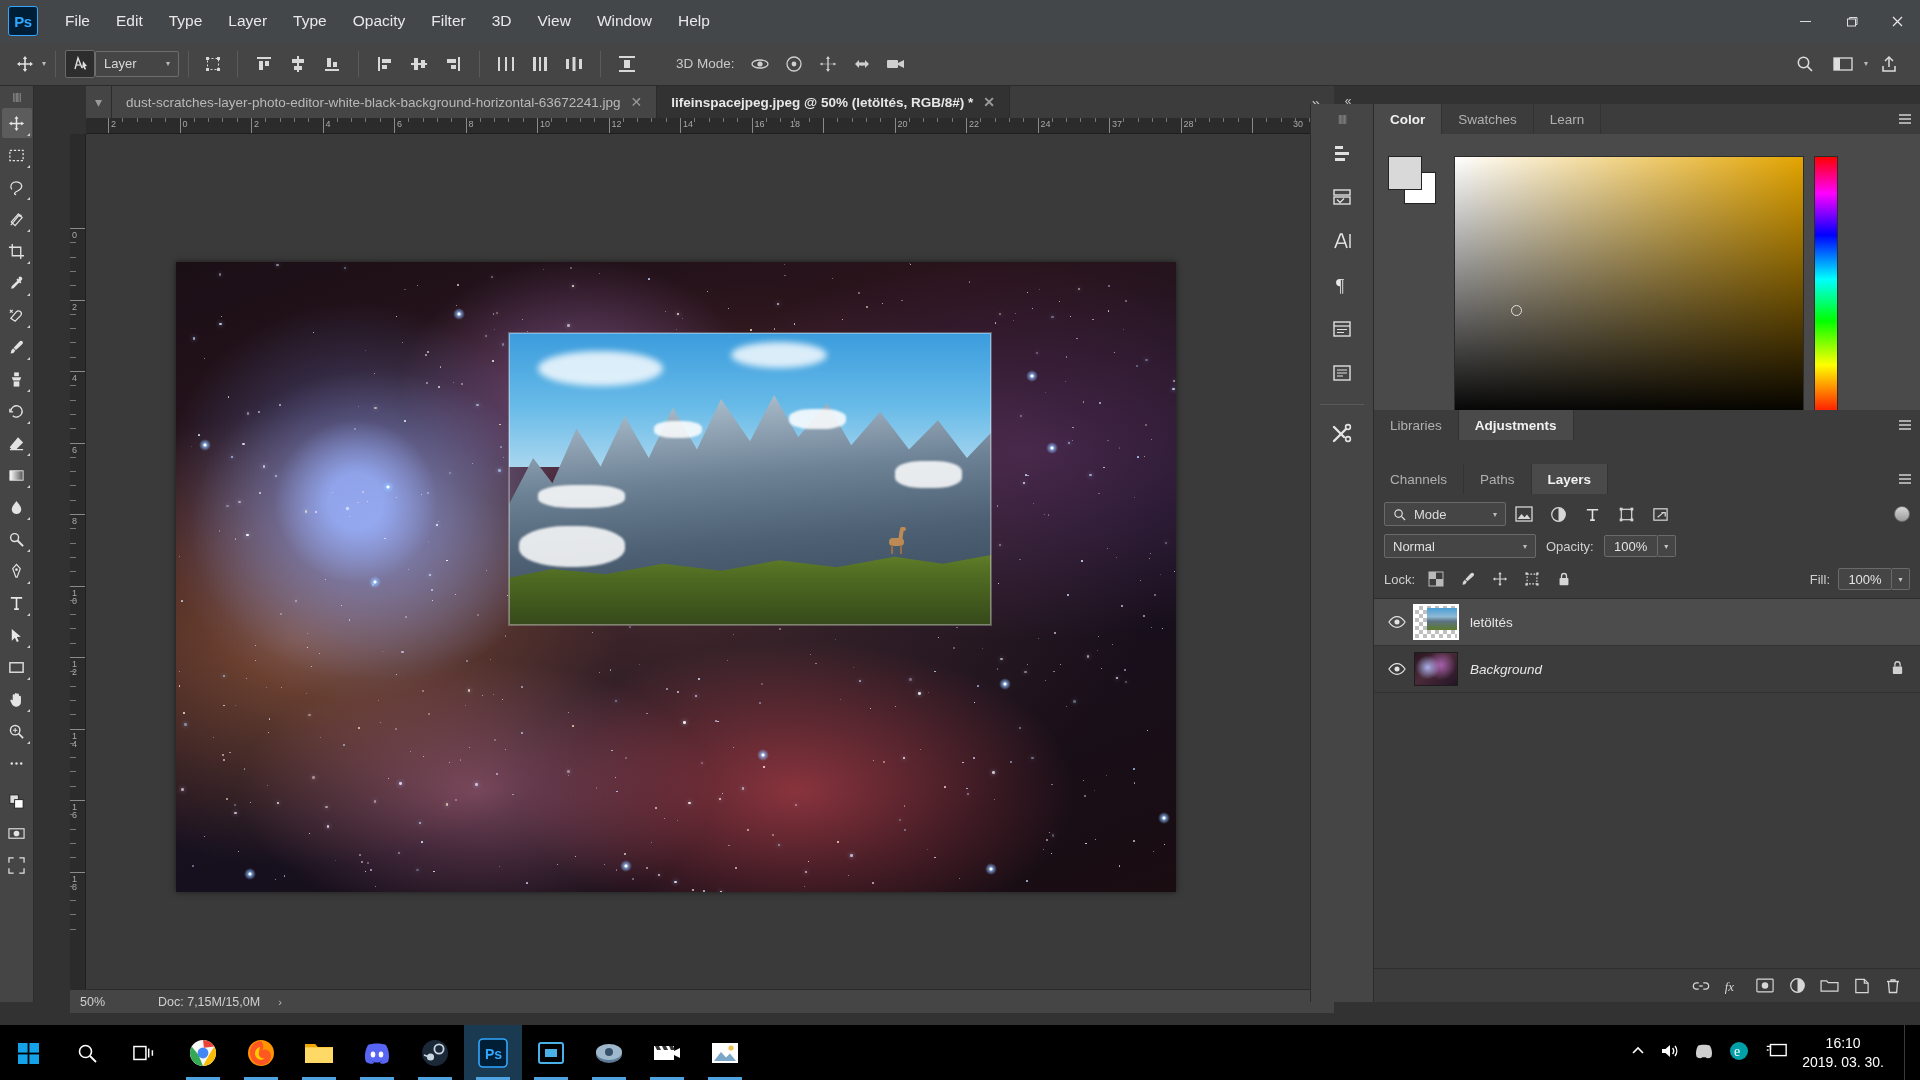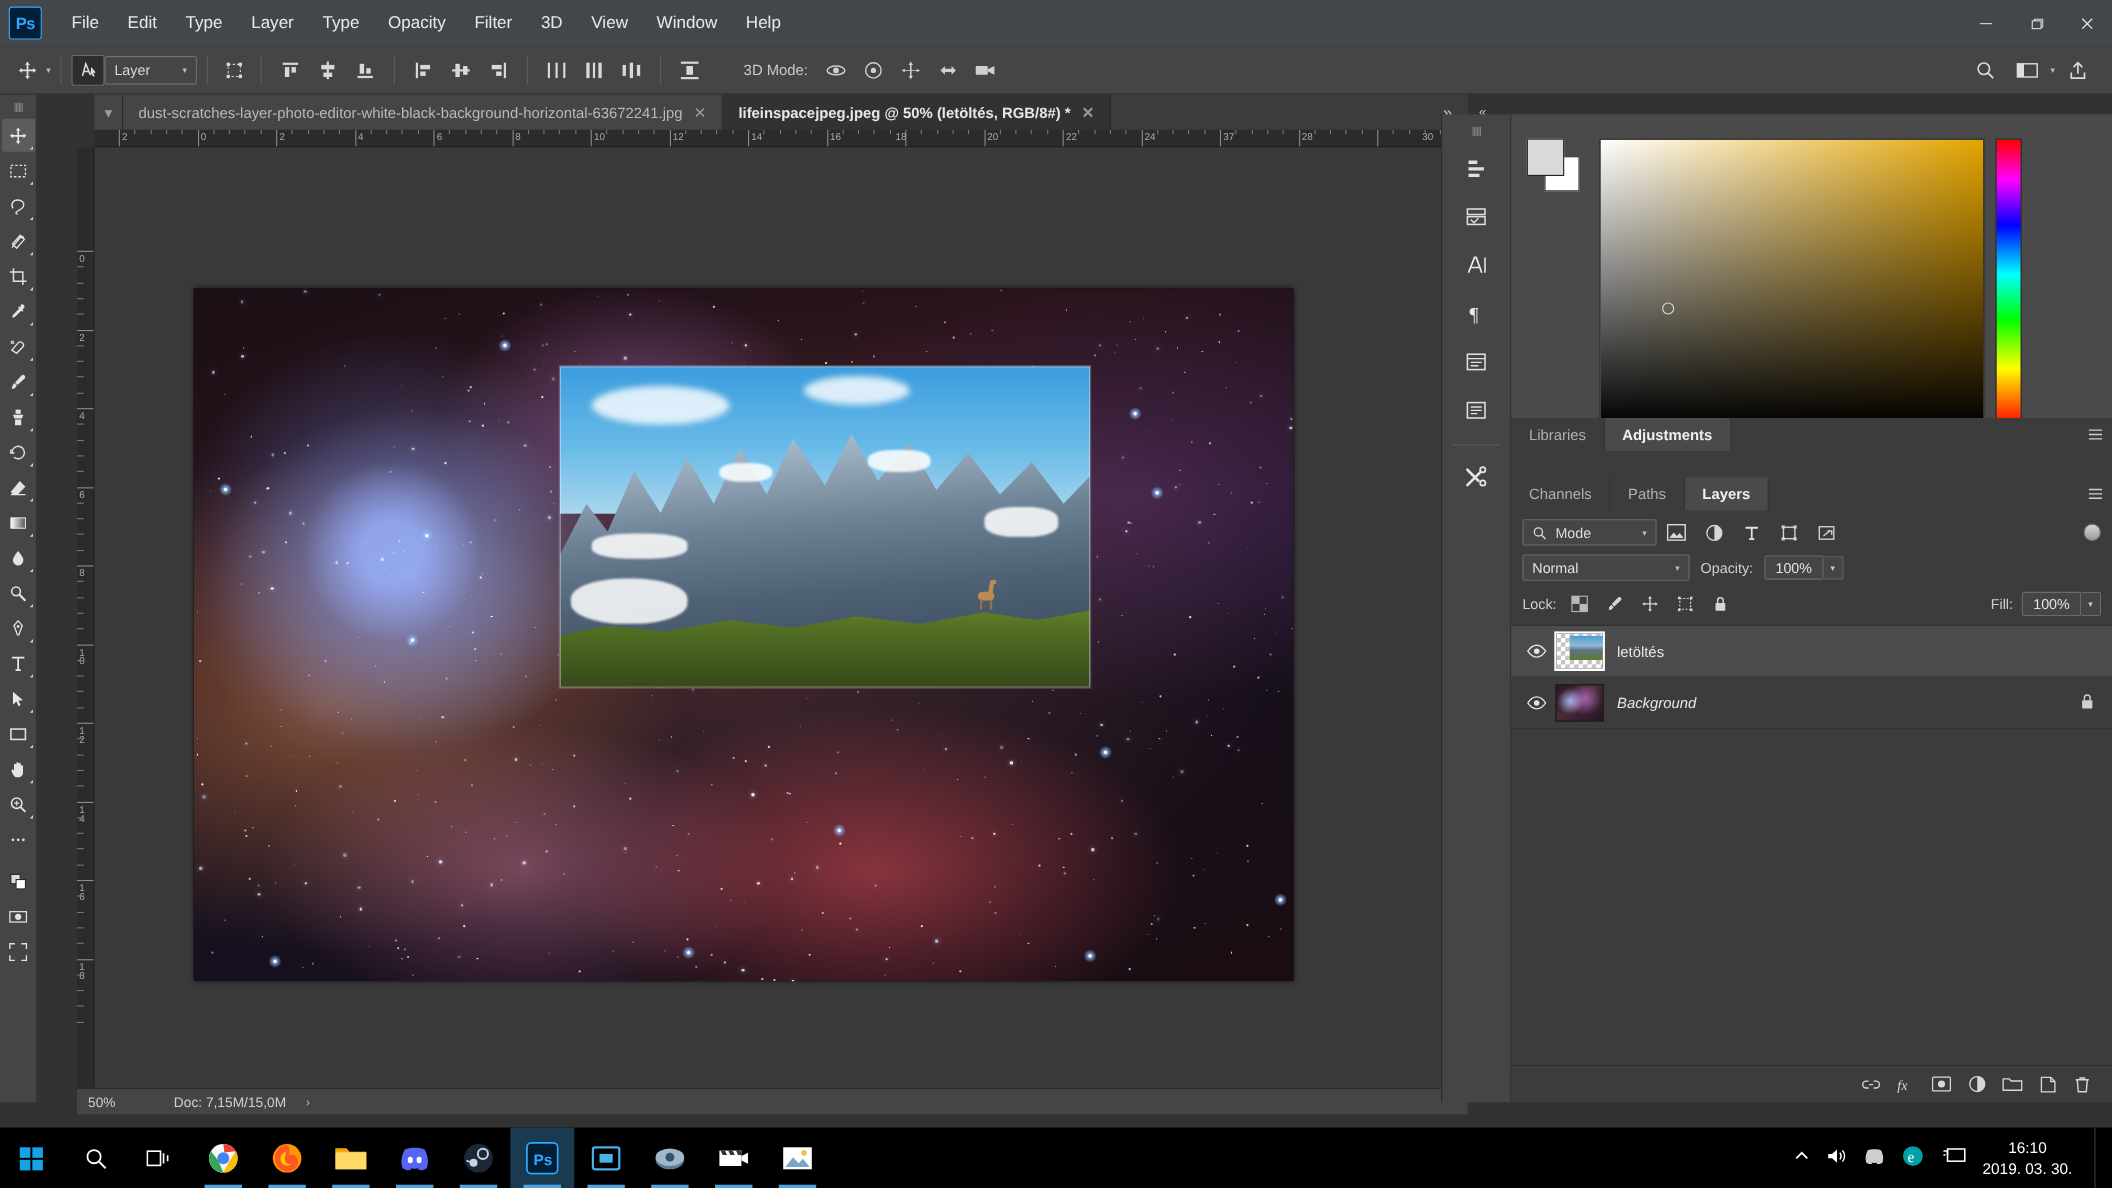--- a/index.html
+++ b/index.html
@@ -760,21 +760,21 @@
       <div class="rt-tick" style="left: 622.6px; height: 4px;"></div>
       <div class="rt-tick" style="left: 636.9px; height: 4px;"></div>
       <div class="rt-tick" style="left: 651.2px; height: 4px;"></div>
       <div class="rt-tick rt-major" style="left: 665.5px;"></div>
       <div class="rt-lab" style="left: 668.5px;">16</div>
       <div class="rt-tick" style="left: 679.8px; height: 4px;"></div>
       <div class="rt-tick" style="left: 694.1px; height: 4px;"></div>
       <div class="rt-tick" style="left: 708.4px; height: 4px;"></div>
       <div class="rt-tick" style="left: 722.7px; height: 4px;"></div>
       <div class="rt-tick rt-major" style="left: 737px;"></div>
-      <div class="rt-lab" style="left: 728px;">18</div>
+      <div class="rt-lab" style="left: 704px;">18</div>
       <div class="rt-tick" style="left: 751.3px; height: 4px;"></div>
       <div class="rt-tick" style="left: 765.6px; height: 4px;"></div>
       <div class="rt-tick" style="left: 779.9px; height: 4px;"></div>
       <div class="rt-tick" style="left: 794.2px; height: 4px;"></div>
       <div class="rt-tick rt-major" style="left: 808.5px;"></div>
       <div class="rt-lab" style="left: 811.5px;">20</div>
       <div class="rt-tick" style="left: 822.8px; height: 4px;"></div>
       <div class="rt-tick" style="left: 837.1px; height: 4px;"></div>
       <div class="rt-tick" style="left: 851.4px; height: 4px;"></div>
       <div class="rt-tick" style="left: 865.7px; height: 4px;"></div>
@@ -1489,20 +1489,30 @@
         <path d="M4 5 L14 15" stroke="#e4e4e4" stroke-width="2.4" stroke-linecap="round"></path>
         <path d="M4 19 L16 7" stroke="#e4e4e4" stroke-width="2.4" stroke-linecap="round"></path>
         <circle cx="18" cy="5" r="2.4" fill="none" stroke="#e4e4e4" stroke-width="1.6"></circle>
         <circle cx="18" cy="17" r="2.4" fill="none" stroke="#e4e4e4" stroke-width="1.6"></circle>
       </svg>
     </div>
   </div>
 
   <div class="panel-col">
 
+    <div class="panel-tabs">
+      <div class="ptab active">Color</div>
+      <div class="ptab">Swatches</div>
+      <div class="ptab">Learn</div>
+      <div class="panel-menu">
+        <svg width="14" height="12" viewBox="0 0 14 12">
+            <path d="M1 2 H13 M1 6 H13 M1 10 H13" stroke="#cfcfcf" stroke-width="1.3"></path>
+          </svg>
+      </div>
+    </div>
     <div class="color-panel">
       <div class="fg-bg">
         <div class="bg-sw"></div>
         <div class="fg-sw"></div>
       </div>
       <div class="color-field">
         <div class="picker-ring"></div>
       </div>
       <div class="hue-strip"></div>
       <div class="hue-marker"></div>

